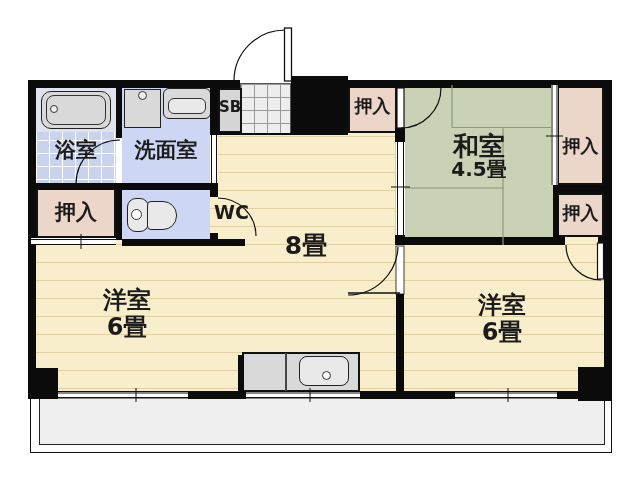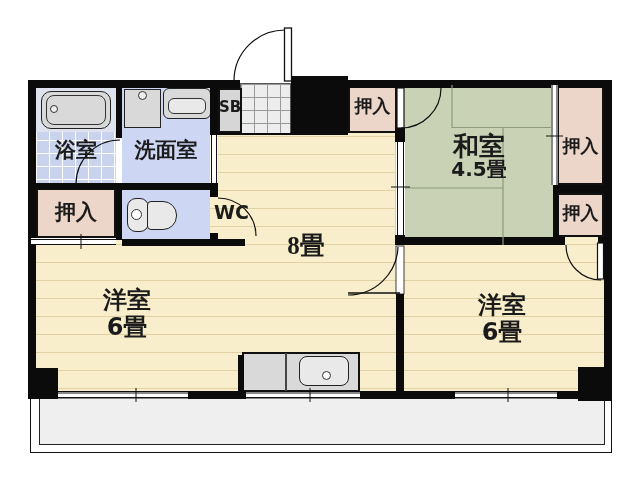--- a/index.html
+++ b/index.html
@@ -153,19 +153,19 @@
   <div class="lbl" style="left:120px;top:139px;width:92px;font-size:21px;">洗面室</div>
   <div class="lbl" style="left:36px;top:139px;width:80px;font-size:21px;">浴室</div>
   <div class="lbl" style="left:178px;top:203px;width:34px;font-size:19px;margin-left:36px;">WC</div>
   <div class="lbl" style="left:217px;top:100px;width:26px;font-size:15px;">SB</div>
   <div class="lbl" style="left:36px;top:201px;width:80px;font-size:21px;">押入</div>
   <div class="lbl" style="left:348px;top:97px;width:49px;font-size:18px;">押入</div>
   <div class="lbl" style="left:557px;top:137px;width:47px;font-size:18px;">押入</div>
   <div class="lbl" style="left:557px;top:204px;width:47px;font-size:18px;">押入</div>
   <div class="lbl" style="left:404px;top:133px;width:150px;font-size:26px;">和室</div>
   <div class="lbl" style="left:404px;top:159px;width:150px;font-size:20px;">4.5畳</div>
-  <div class="lbl" style="left:256px;top:233px;width:100px;font-size:25px;font-family:Liberation Serif, serif;">8畳</div>
+  <div class="lbl" style="left:256px;top:233px;width:100px;font-size:25px;">8畳</div>
   <div class="lbl" style="left:52px;top:288px;width:150px;font-size:24px;">洋室</div>
   <div class="lbl" style="left:52px;top:315px;width:150px;font-size:24px;">6畳</div>
   <div class="lbl" style="left:427px;top:293px;width:150px;font-size:24px;">洋室</div>
   <div class="lbl" style="left:427px;top:320px;width:150px;font-size:24px;">6畳</div>
 
 </div>
 
 </body></html>

